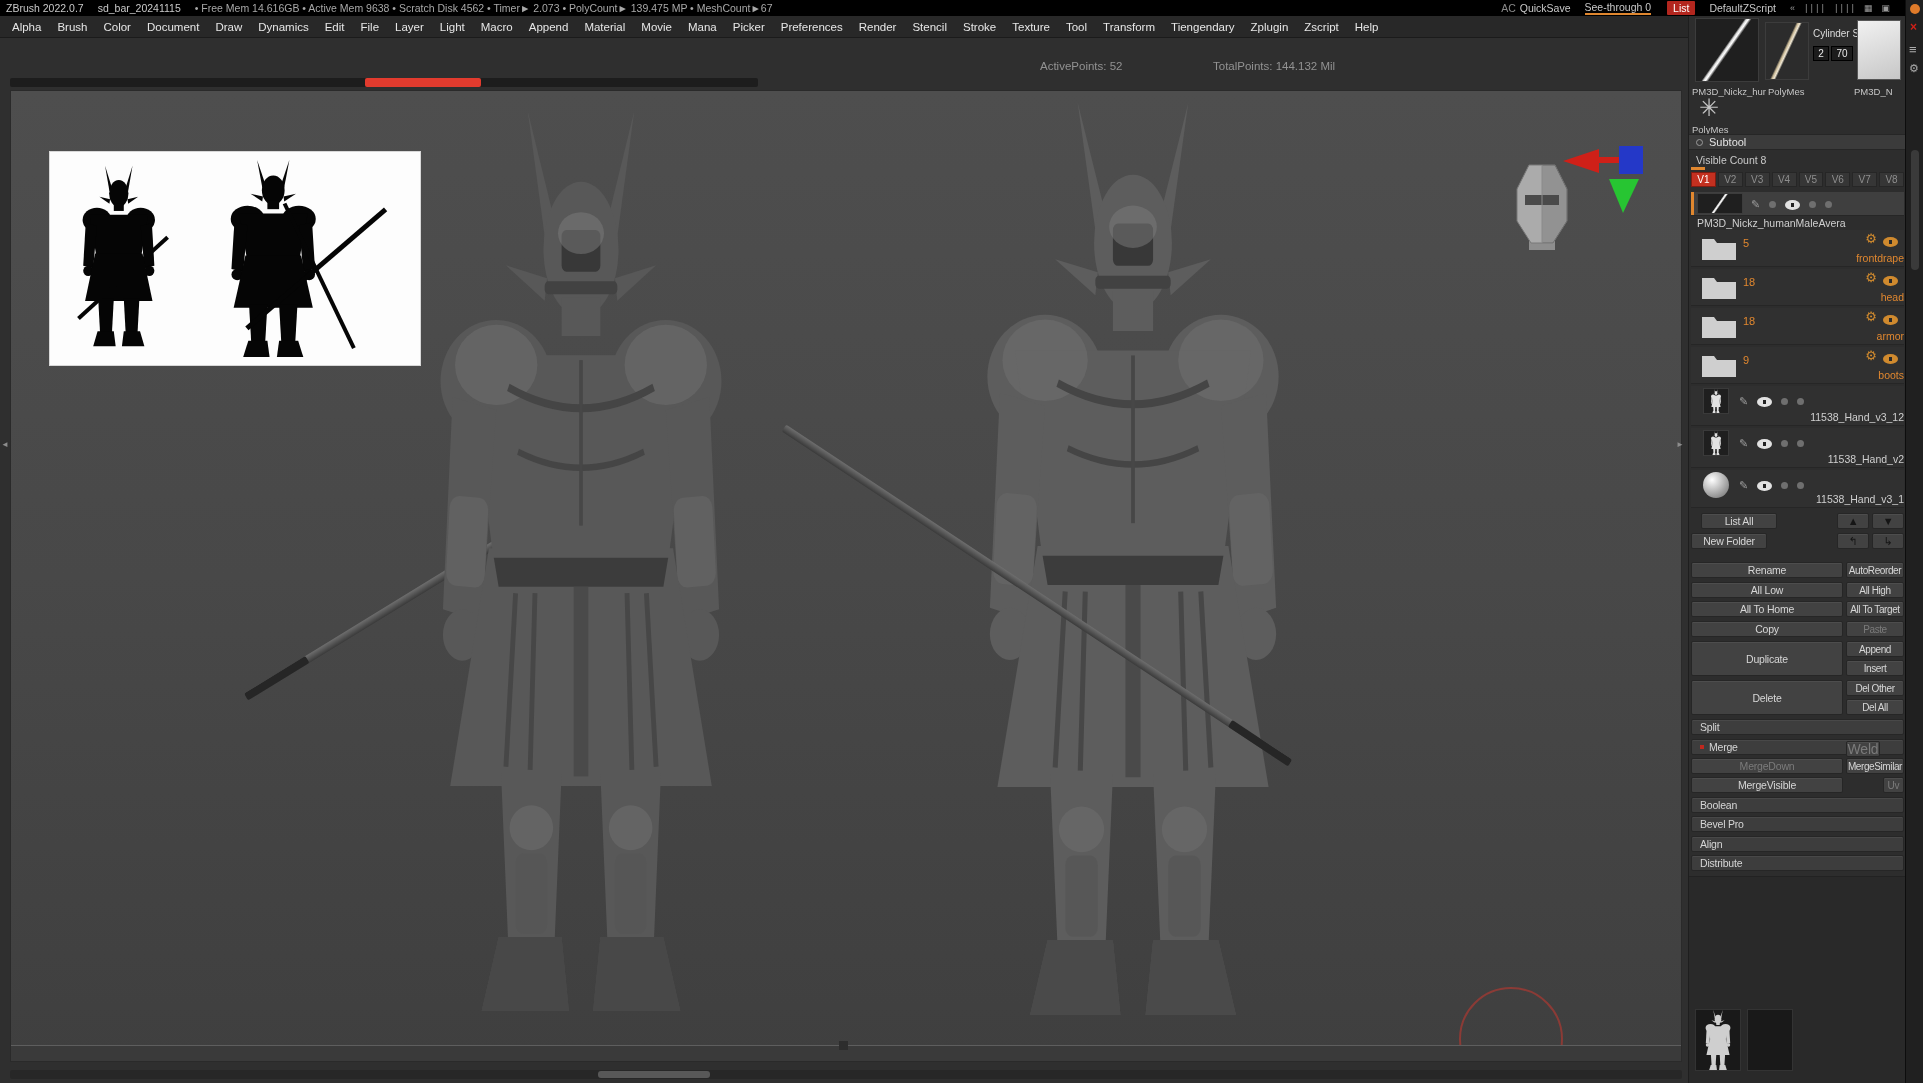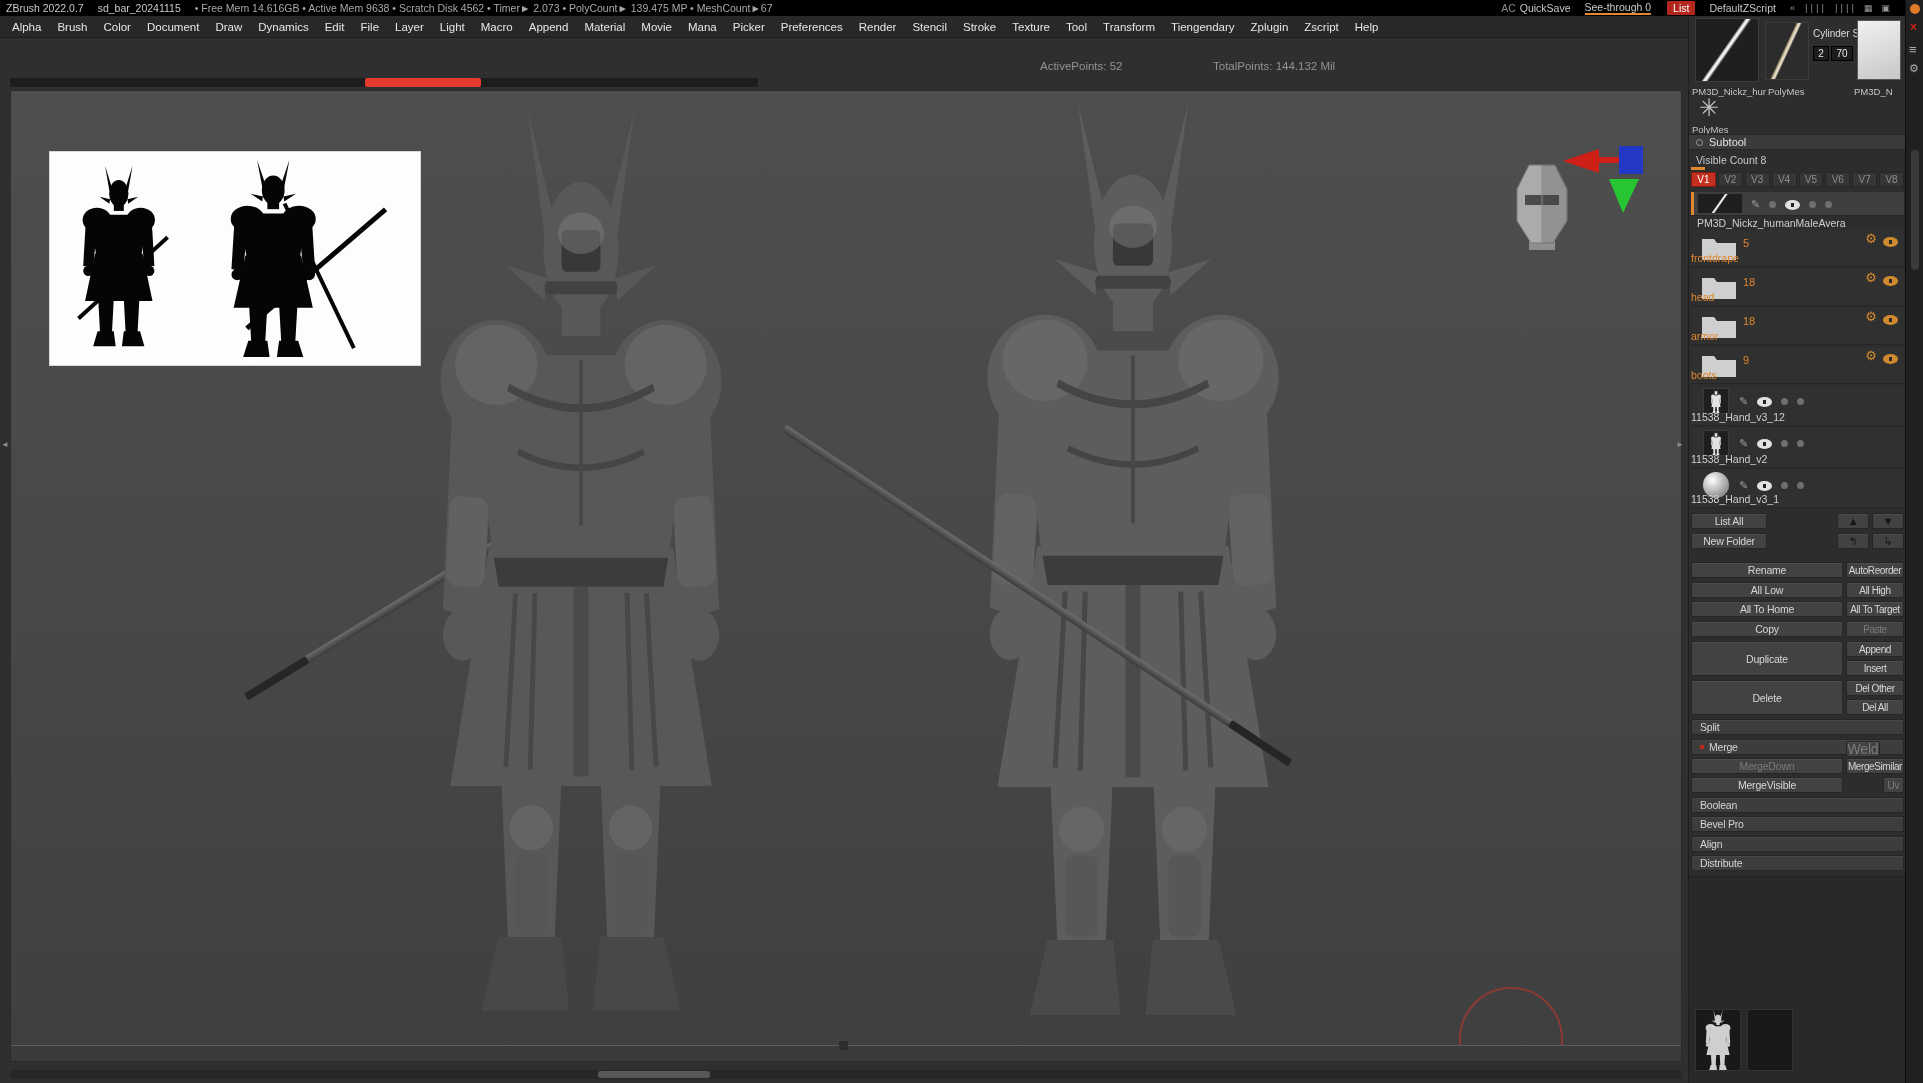--- a/index.html
+++ b/index.html
@@ -65,21 +65,21 @@
   .st-row.selected{background:#3f3f3f}
   .sel-bar{position:absolute;left:0;top:0;width:3px;height:100%;background:#e0872f}
   .st-count{position:absolute;left:52px;top:7px;color:#e0872f;font-size:11px}
   .gear{position:absolute;right:27px;top:1px;color:#d08a2e;font-size:13px}
   .f-eye{position:absolute;right:6px;top:7px;width:15px;height:10px;border-radius:50%;
          background:radial-gradient(circle,#2a2a2a 0 2px,#d08a2e 2px)}
   .mini-eye{width:15px;height:10px;border-radius:50%;background:radial-gradient(circle,#222 0 2px,#e2e2e2 2px)}
   .mini-dot{width:7px;height:7px;border-radius:50%;background:#6f6f6f}
   .mini-pencil{color:#9a9a9a;font-size:11px}
   .strip-icons{position:absolute;display:flex;gap:9px;align-items:center}
-  .st-label{position:absolute;left:0;right:0;bottom:2px;text-align:left;font-size:10.5px;color:#cfcfcf;
+  .st-label{position:absolute;left:0;right:0;bottom:2px;text-align:right;font-size:10.5px;color:#cfcfcf;
             white-space:nowrap;overflow:hidden}
   .st-label.folder{color:#e0872f}
   .st-label.leftal{text-align:left;padding-left:8px}
   .folder-ic{position:absolute;left:10px;top:5px}
   .mesh-thumb{position:absolute;left:12px;top:2px;width:26px;height:26px;background:#1f1f1f;border:1px solid #3a3a3a}
   .sphere-thumb{position:absolute;left:12px;top:2px;width:26px;height:26px;border-radius:50%;
                 background:radial-gradient(circle at 35% 30%,#fff,#9c9c9c 65%,#666)}
 
   .btn{position:absolute;height:16px;background:#424242;border:1px solid #262626;border-radius:2px;color:#d6d6d6;
        font-size:10.5px;display:flex;align-items:center;justify-content:center;cursor:default;
@@ -374,21 +374,21 @@
       <div class="sphere-thumb"></div>
       <div class="strip-icons" style="left:48px;top:9px">
         <span class="mini-pencil">✎</span>
         <span class="mini-eye"></span>
         <span class="mini-dot"></span>
         <span class="mini-dot"></span>
       </div>
       <div class="st-label">11538_Hand_v3_1</div>
     </div>
 
-    <div class="btn" style="left:2px;top:497px;width:76px">List All</div>
+    <div class="btn" style="left:12px;top:497px;width:76px">List All</div>
     <div class="btn icon-btn" style="left:148px;top:497px;width:32px">
       <span>▲</span>
       </div>
     <div class="btn icon-btn" style="left:183px;top:497px;width:32px">
       <span>▼</span>
       </div>
     <div class="btn" style="left:2px;top:517px;width:76px">New Folder</div>
     <div class="btn icon-btn" style="left:148px;top:517px;width:32px">
       <span>↰</span>
       </div>

